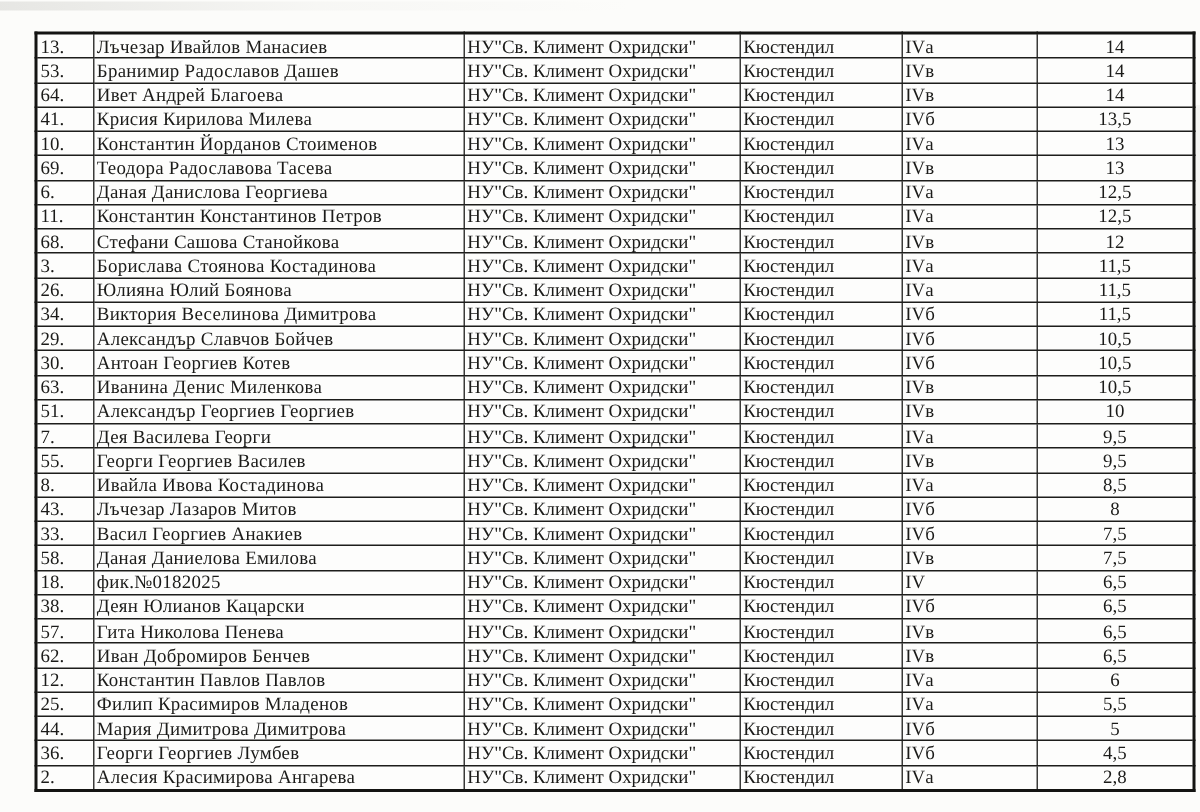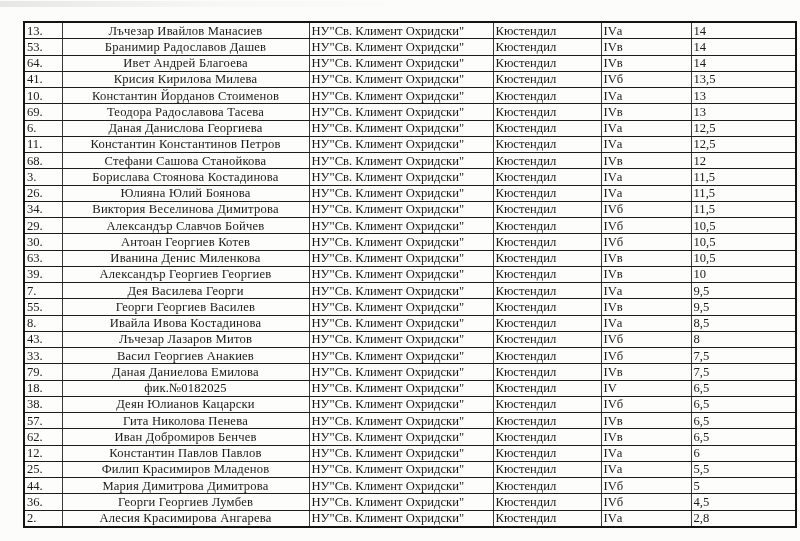--- a/index.html
+++ b/index.html
@@ -54,25 +54,25 @@
     padding: 0 2px;
     white-space: nowrap;
     overflow: hidden;
     vertical-align: middle;
     color: #1b1b19;
   }
   table.results {
     border: 2.2px solid #141412;
   }
   td.col-number { padding-left: 4px; text-align: left; }
-  td.col-name   { padding-left: 7px; text-align: center; letter-spacing: 0.2px; }
+  td.col-name   { padding-left: 7px; text-align: left; letter-spacing: 0.2px; }
   td.col-school { padding-left: 4px; text-align: left; }
   td.col-city   { padding-left: 8px; text-align: left; }
   td.col-class  { text-align: left; font-size: 12.2px; }
-  td.col-score  { text-align: left; }
+  td.col-score  { text-align: center; }
 </style>
 </head>
 <body>
 
 <div class="scan-smudge"></div>
 <div class="scan-smudge2"></div>
 
 <table class="results">
   <colgroup>
     <col style="width:38px">
@@ -197,21 +197,21 @@
       </tr>
       <tr>
         <td class="col-number">63.</td>
         <td class="col-name">Иванина Денис Миленкова</td>
         <td class="col-school">НУ"Св. Климент Охридски"</td>
         <td class="col-city">Кюстендил</td>
         <td class="col-class">IVв</td>
         <td class="col-score">10,5</td>
       </tr>
       <tr>
-        <td class="col-number">39.</td>
+        <td class="col-number">51.</td>
         <td class="col-name">Александър Георгиев Георгиев</td>
         <td class="col-school">НУ"Св. Климент Охридски"</td>
         <td class="col-city">Кюстендил</td>
         <td class="col-class">IVв</td>
         <td class="col-score">10</td>
       </tr>
       <tr>
         <td class="col-number">7.</td>
         <td class="col-name">Дея Василева Георги</td>
         <td class="col-school">НУ"Св. Климент Охридски"</td>
@@ -245,21 +245,21 @@
       </tr>
       <tr>
         <td class="col-number">33.</td>
         <td class="col-name">Васил Георгиев Анакиев</td>
         <td class="col-school">НУ"Св. Климент Охридски"</td>
         <td class="col-city">Кюстендил</td>
         <td class="col-class">IVб</td>
         <td class="col-score">7,5</td>
       </tr>
       <tr>
-        <td class="col-number">79.</td>
+        <td class="col-number">58.</td>
         <td class="col-name">Даная Даниелова Емилова</td>
         <td class="col-school">НУ"Св. Климент Охридски"</td>
         <td class="col-city">Кюстендил</td>
         <td class="col-class">IVв</td>
         <td class="col-score">7,5</td>
       </tr>
       <tr>
         <td class="col-number">18.</td>
         <td class="col-name">фик.№0182025</td>
         <td class="col-school">НУ"Св. Климент Охридски"</td>

